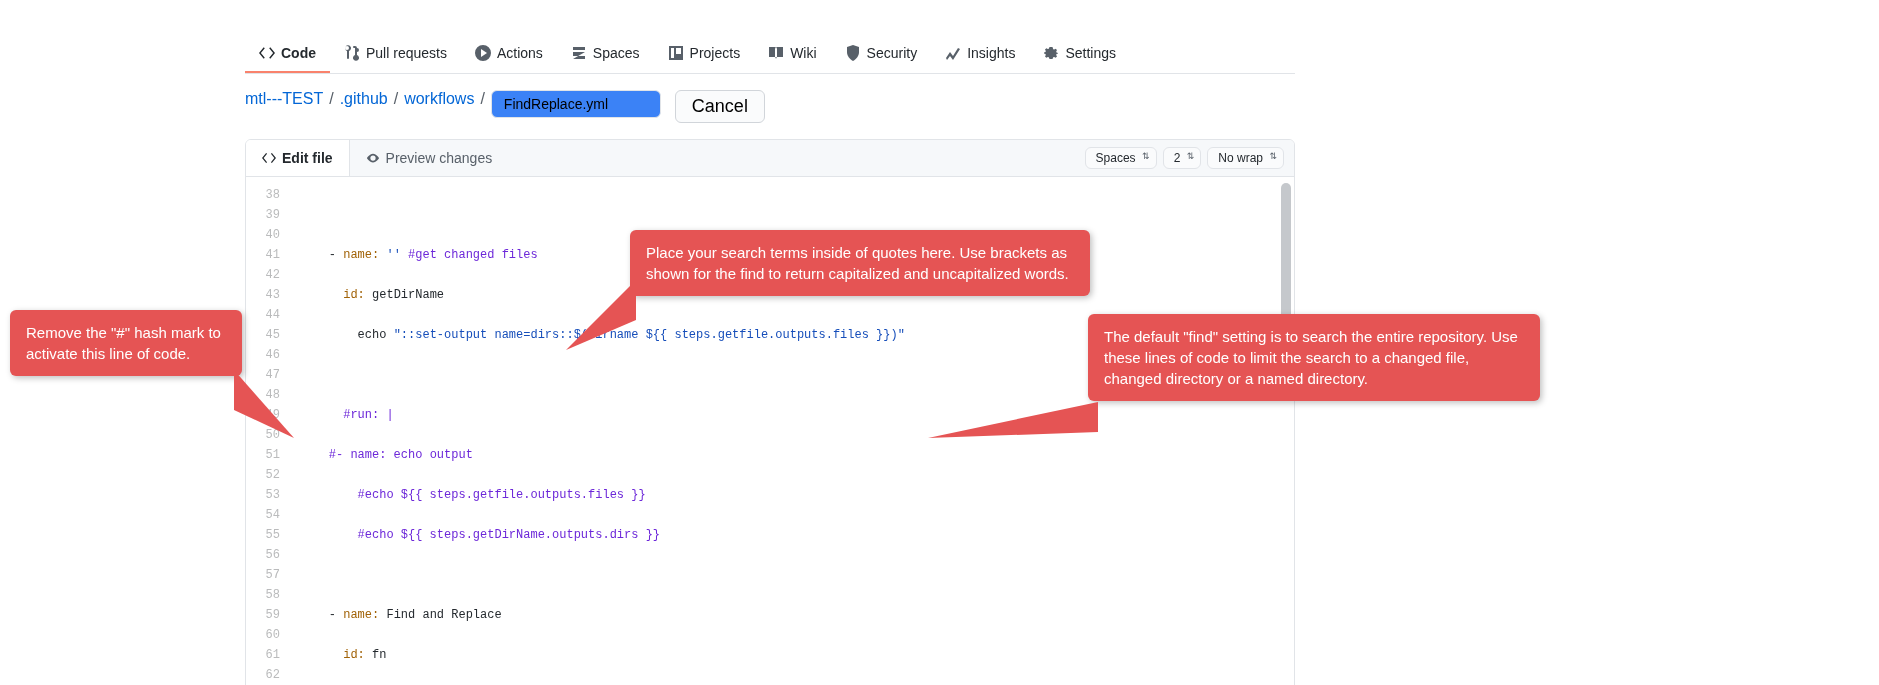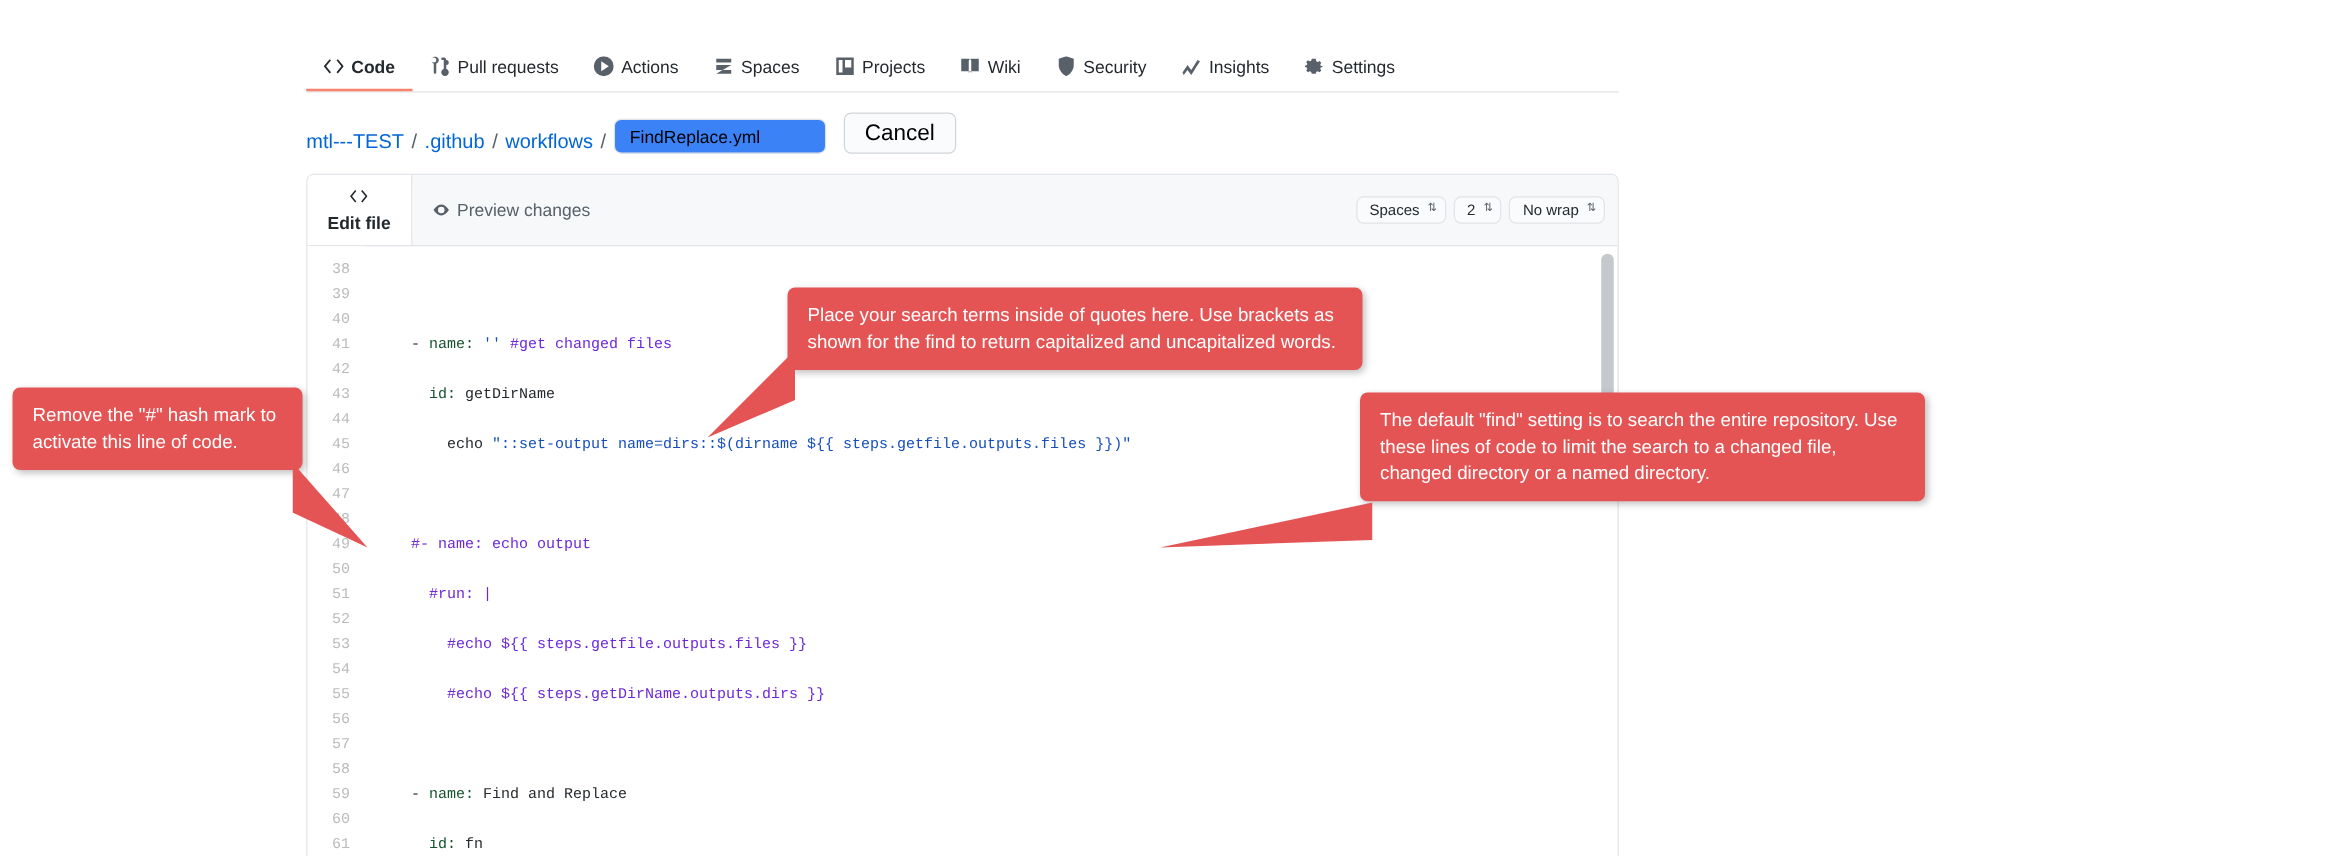--- a/index.html
+++ b/index.html
@@ -31,21 +31,21 @@
     color: #24292e;
     cursor: pointer;
     border-bottom: 2px solid transparent;
   }
   .repo-nav-item.active { border-bottom: 2px solid #f9826c; font-weight: 600; }
   .repo-nav-item svg { fill: #586069; }
   .repo-nav-item.active svg { fill: #24292e; }
   
   .breadcrumb {
     display: flex;
-    align-items: flex-end;
+    align-items: flex-start;
     gap: 6px;
     margin-bottom: 16px;
     font-size: 16px;
   }
   .breadcrumb a { color: #0366d6; text-decoration: none; }
   .breadcrumb .sep { color: #586069; }
   .filename-input {
     border: 1px solid #e1e4e8;
     border-radius: 6px;
     padding: 5px 12px;
@@ -82,21 +82,20 @@
     font-size: 14px;
     color: #586069;
     cursor: pointer;
     background: #f6f8fa;
   }
   .editor-tab.active {
     background: #fff;
     border-right: 1px solid #e1e4e8;
     color: #24292e;
     font-weight: 600;
-    flex-direction: column;
   }
   .editor-controls {
     margin-left: auto;
     display: flex;
     gap: 6px;
     padding-right: 10px;
   }
   .select-ctrl {
     border: 1px solid #e1e4e8;
     border-radius: 6px;
@@ -129,21 +128,21 @@
   .code {
     flex: 1;
     padding: 8px 0;
     font-family: SFMono-Regular, Consolas, "Liberation Mono", Menlo, monospace;
     font-size: 12px;
     line-height: 20px;
     white-space: pre;
     overflow: hidden;
   }
   .code-line { height: 20px; padding-left: 8px; }
-  .k-key { color: #14532d; }
+  .k-key { color: #a16207; }
   .k-str { color: #164eba; }
   .k-grey { color: #6d28d9; }
   .scrollbar {
     position: absolute;
     right: 3px;
     top: 6px;
     width: 10px;
     height: 170px;
     background: #c5c8cc;
     border-radius: 5px;
@@ -284,22 +283,22 @@
           <div>62</div>
           <div>63</div>
           <div>64</div>
         </div>
       <div class="code">
 <div class="code-line"></div>
 <div class="code-line">    - <span class="k-key">name:</span> <span class="k-str">''</span> <span class="k-grey">#get changed files</span></div>
 <div class="code-line">      <span class="k-key">id:</span> getDirName</div>
 <div class="code-line">        echo <span class="k-str">"::set-output name=dirs::$(dirname ${{ steps.getfile.outputs.files }})"</span></div>
 <div class="code-line"></div>
+<div class="code-line">      <span class="k-grey">#run: |</span></div>
 <div class="code-line">    <span class="k-grey">#- name: echo output</span></div>
-<div class="code-line">      <span class="k-grey">#run: |</span></div>
 <div class="code-line">        <span class="k-grey">#echo ${{ steps.getfile.outputs.files }}</span></div>
 <div class="code-line">        <span class="k-grey">#echo ${{ steps.getDirName.outputs.dirs }}</span></div>
 <div class="code-line"></div>
 <div class="code-line">    - <span class="k-key">name:</span> Find and Replace</div>
 <div class="code-line">      <span class="k-key">id:</span> fn</div>
 
 
 
 
 

